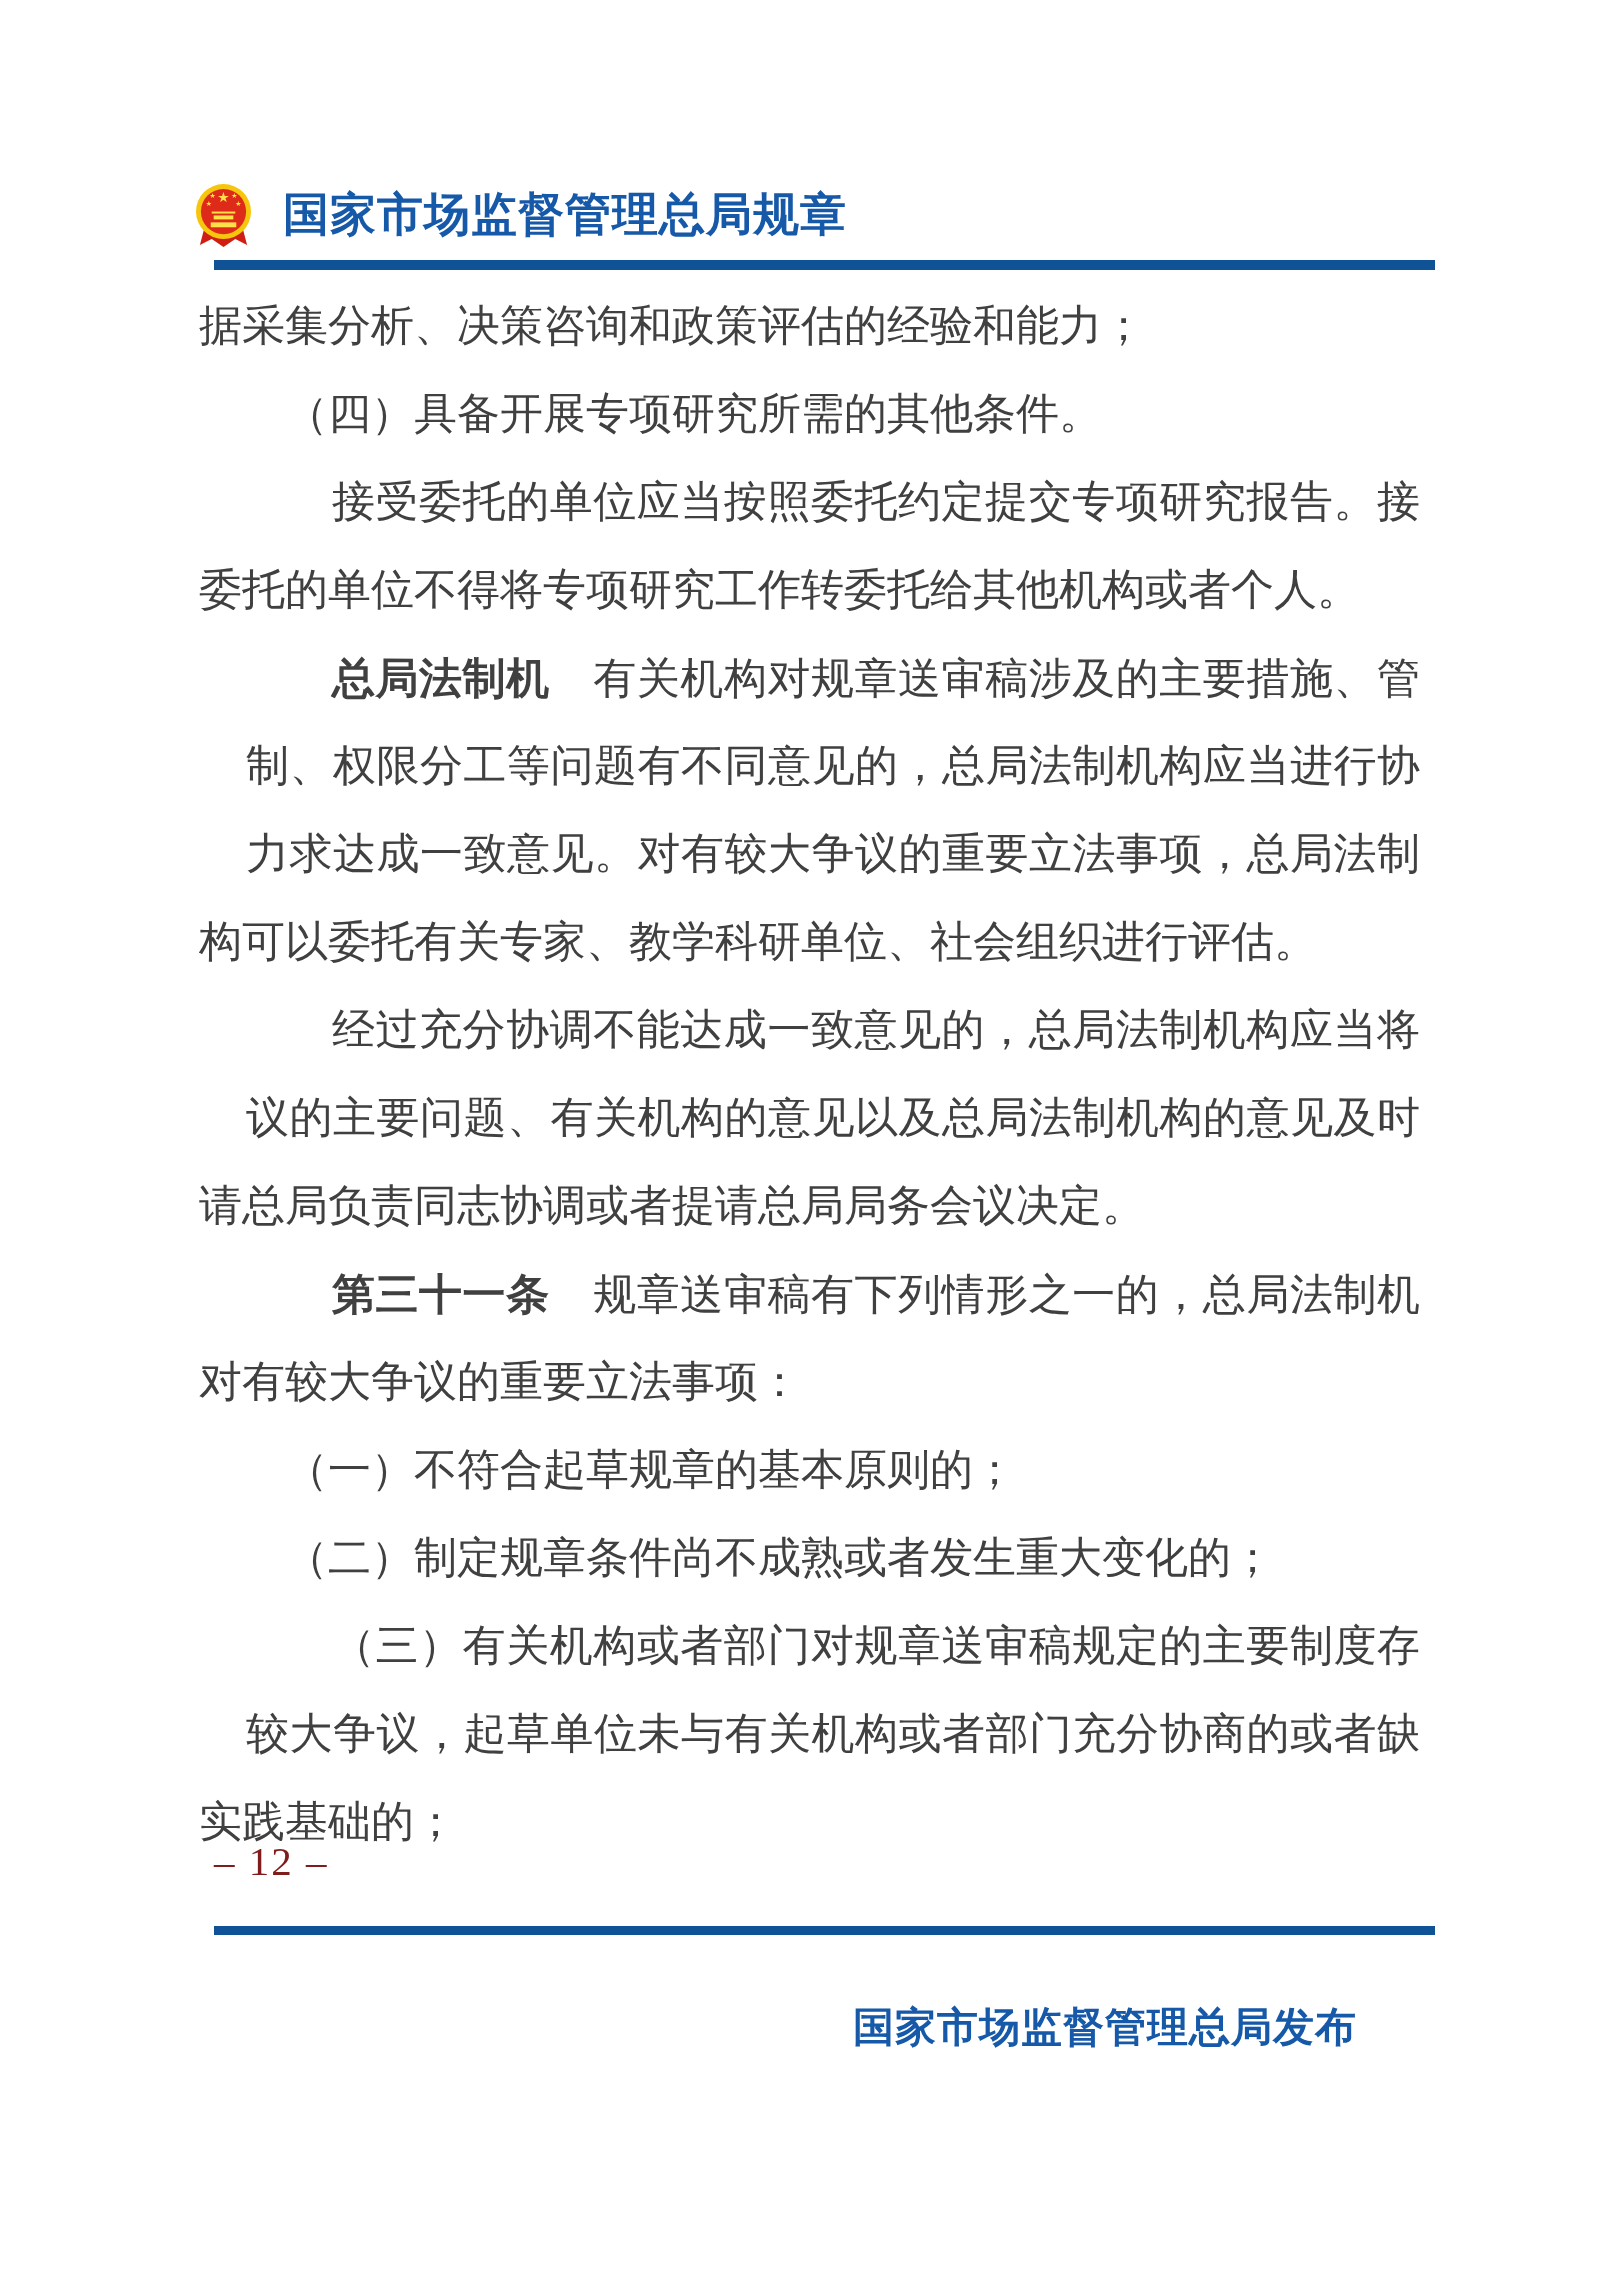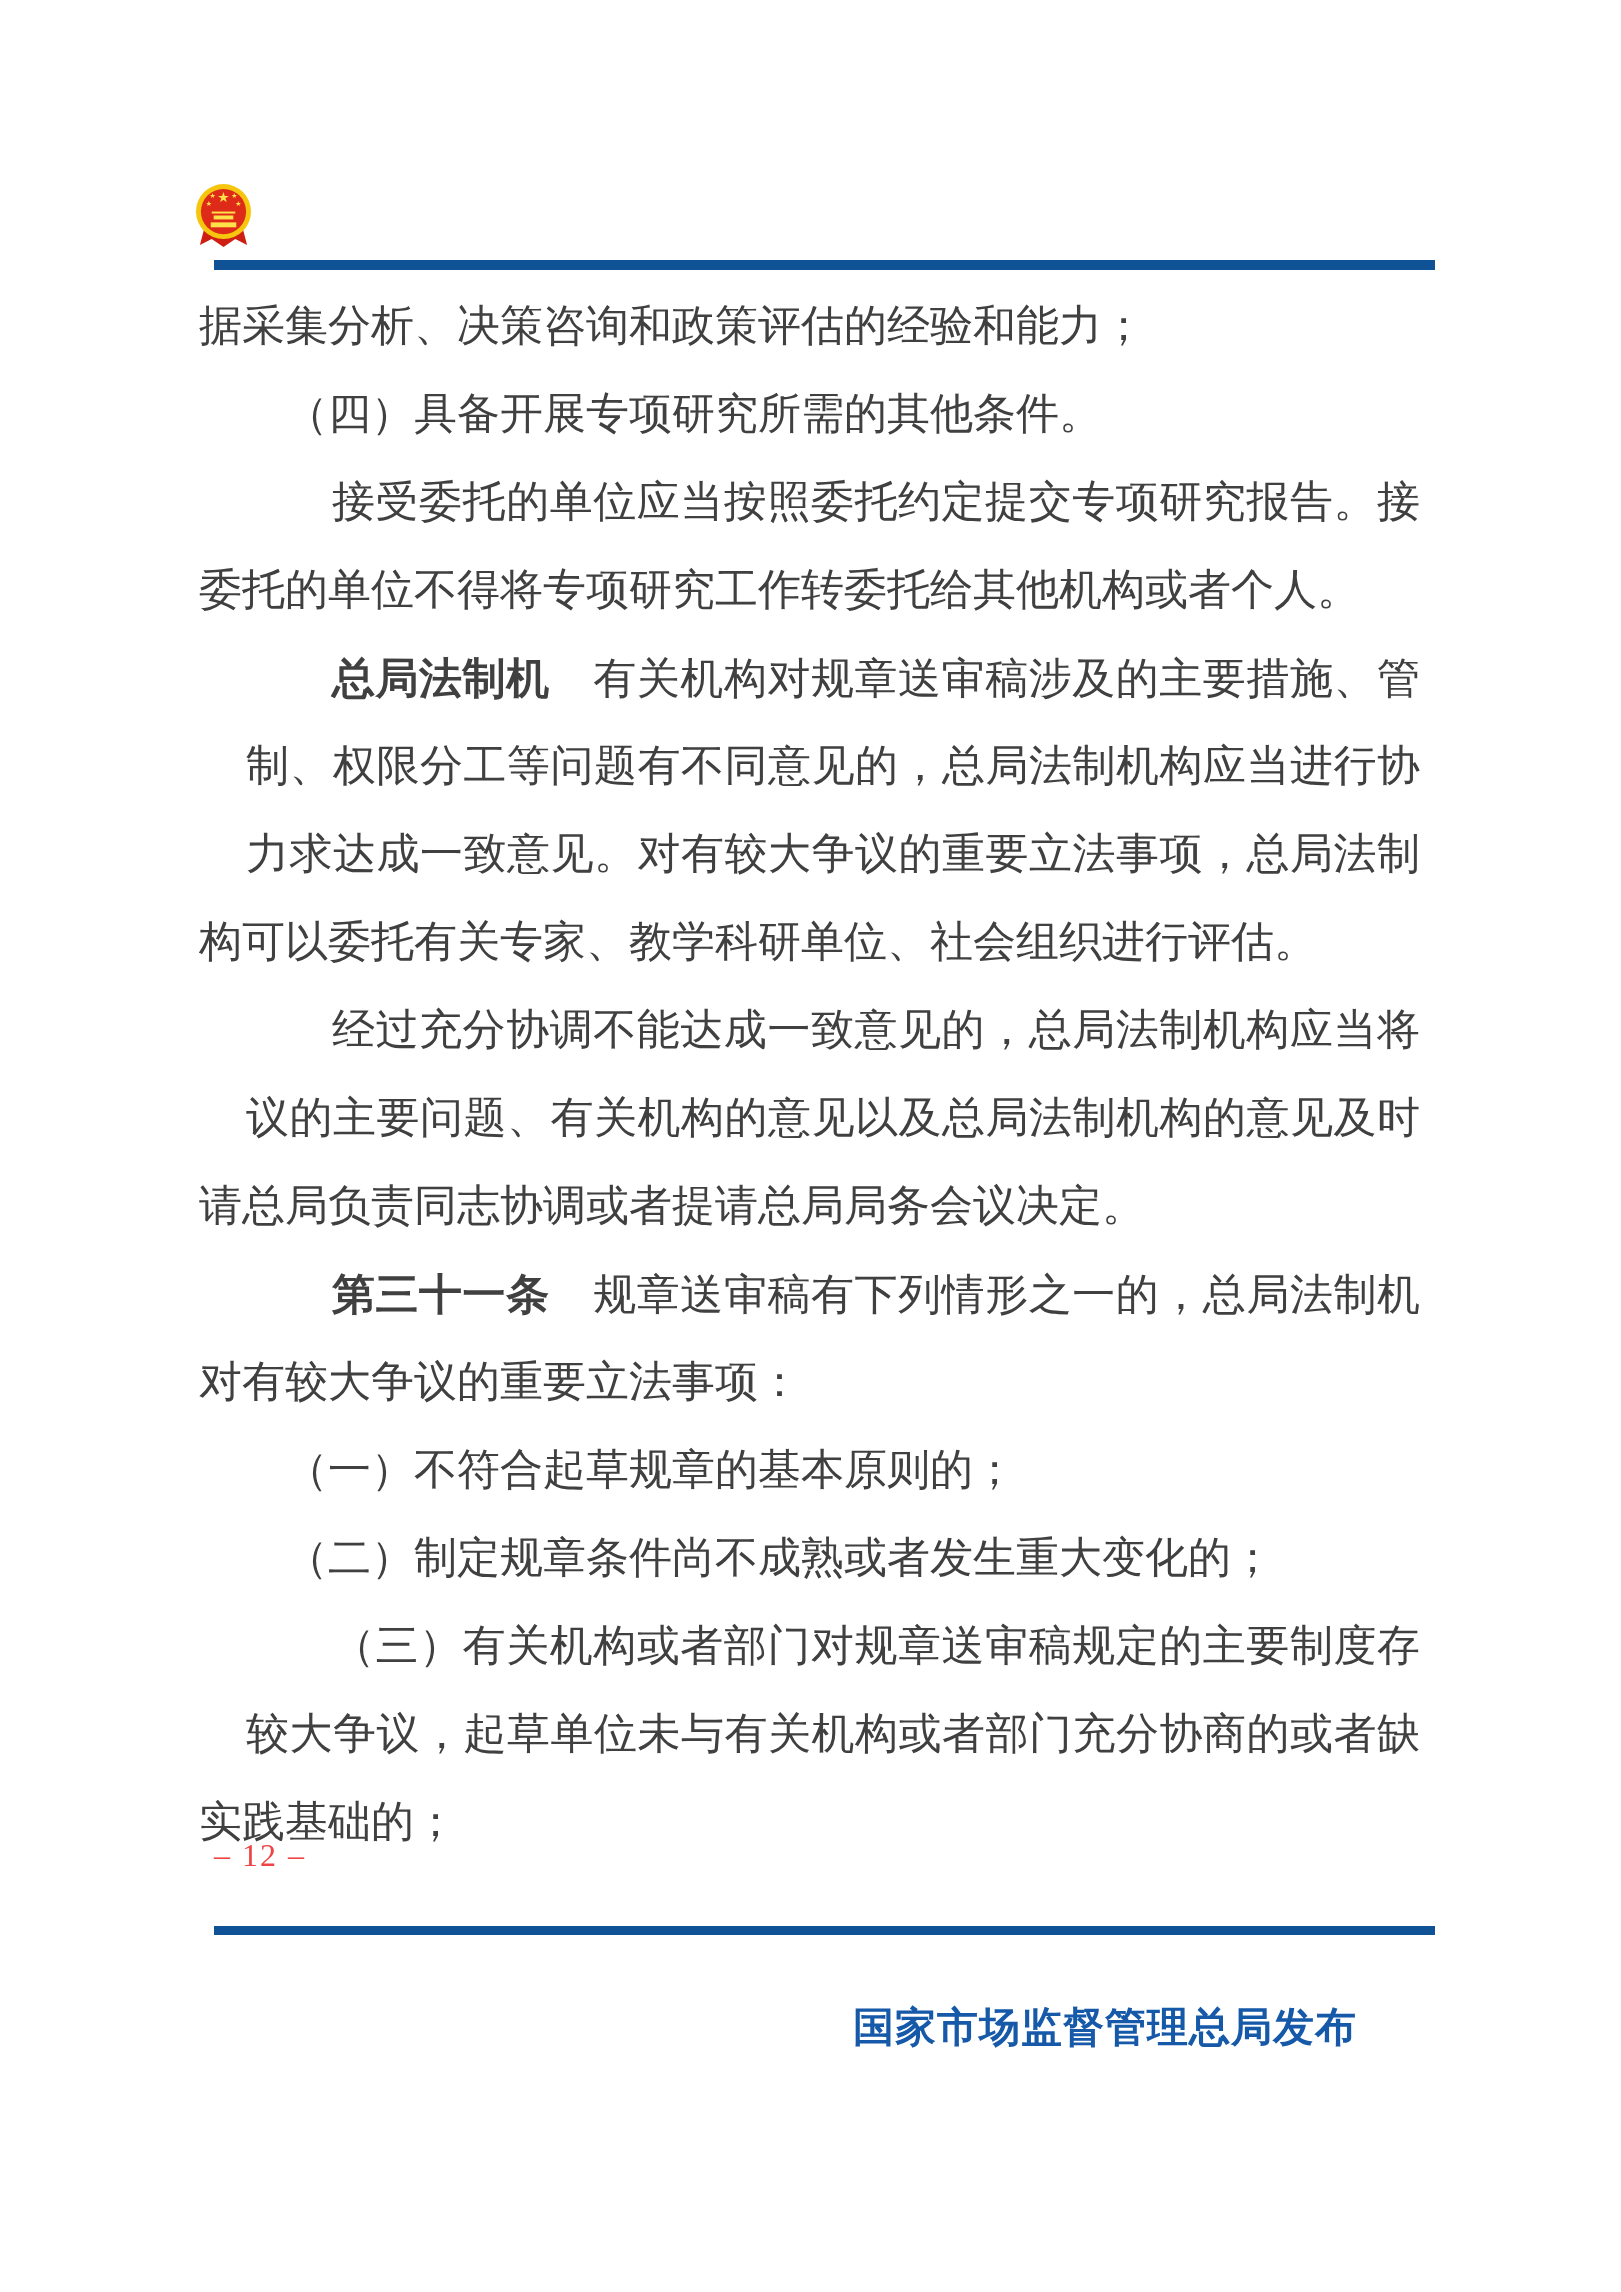--- a/index.html
+++ b/index.html
@@ -61,22 +61,22 @@
   .seg-bold {
     font-family: "Liberation Sans", "DejaVu Sans", sans-serif;
     font-weight: 700;
   }
 
   
   .pagenum {
     position: absolute;
     left: 214px;
     top: 1837px;
-    font-size: 32px;
-    color: #ef4444;
+    font-size: 41px;
+    color: #7f1d1d;
     letter-spacing: 2px;
     white-space: nowrap;
   }
   .publisher {
     position: absolute;
     left: 212px;
     top: 2000px;
     width: 1221px;
     box-sizing: border-box;
     padding-right: 76px;
@@ -100,20 +100,21 @@
     <text class="emblem-star" x="29" y="20" font-size="14" text-anchor="middle" fill="#FFE24A">★</text>
     <text class="emblem-star" x="18" y="16" font-size="7" text-anchor="middle" fill="#FFE24A">★</text>
     <text class="emblem-star" x="40" y="16" font-size="7" text-anchor="middle" fill="#FFE24A">★</text>
     <text class="emblem-star" x="14" y="24" font-size="7" text-anchor="middle" fill="#FFE24A">★</text>
     <text class="emblem-star" x="44" y="24" font-size="7" text-anchor="middle" fill="#FFE24A">★</text>
     <path class="emblem-gate-line" d="M17 31 h24" stroke="#FFE24A" stroke-width="2"></path>
     <rect class="emblem-gate" x="19" y="34" width="20" height="4" fill="#FFE24A"></rect>
     <rect class="emblem-gate" x="16" y="41" width="26" height="5" fill="#FFE24A"></rect>
   </svg>
 
+  <div class="header-title accent-text" style="color: rgb(22, 89, 168);">国家市场监督管理总局规章</div>
 
   <div class="rule header-rule rule-fill" style="background: rgb(15, 82, 150);"></div>
 
   <div class="doc-body">
       <div class="line"><span class="seg">据采集分析、决策咨询和政策评估的经验和能力；</span></div>
       <div class="line indent"><span class="seg">（四）具备开展专项研究所需的其他条件。</span></div>
       <div class="line indent fill"><span class="seg">接受委托的单位应当按照委托约定提交专项研究报告。接受</span></div>
       <div class="line"><span class="seg">委托的单位不得将专项研究工作转委托给其他机构或者个人。</span></div>
       <div class="line indent fill"><span class="seg seg-bold">总局法制机</span><span class="seg">　有关机构对规章送审稿涉及的主要措施、管理体</span></div>
       <div class="line fill"><span class="seg">制、权限分工等问题有不同意见的，总局法制机构应当进行协调，</span></div>

